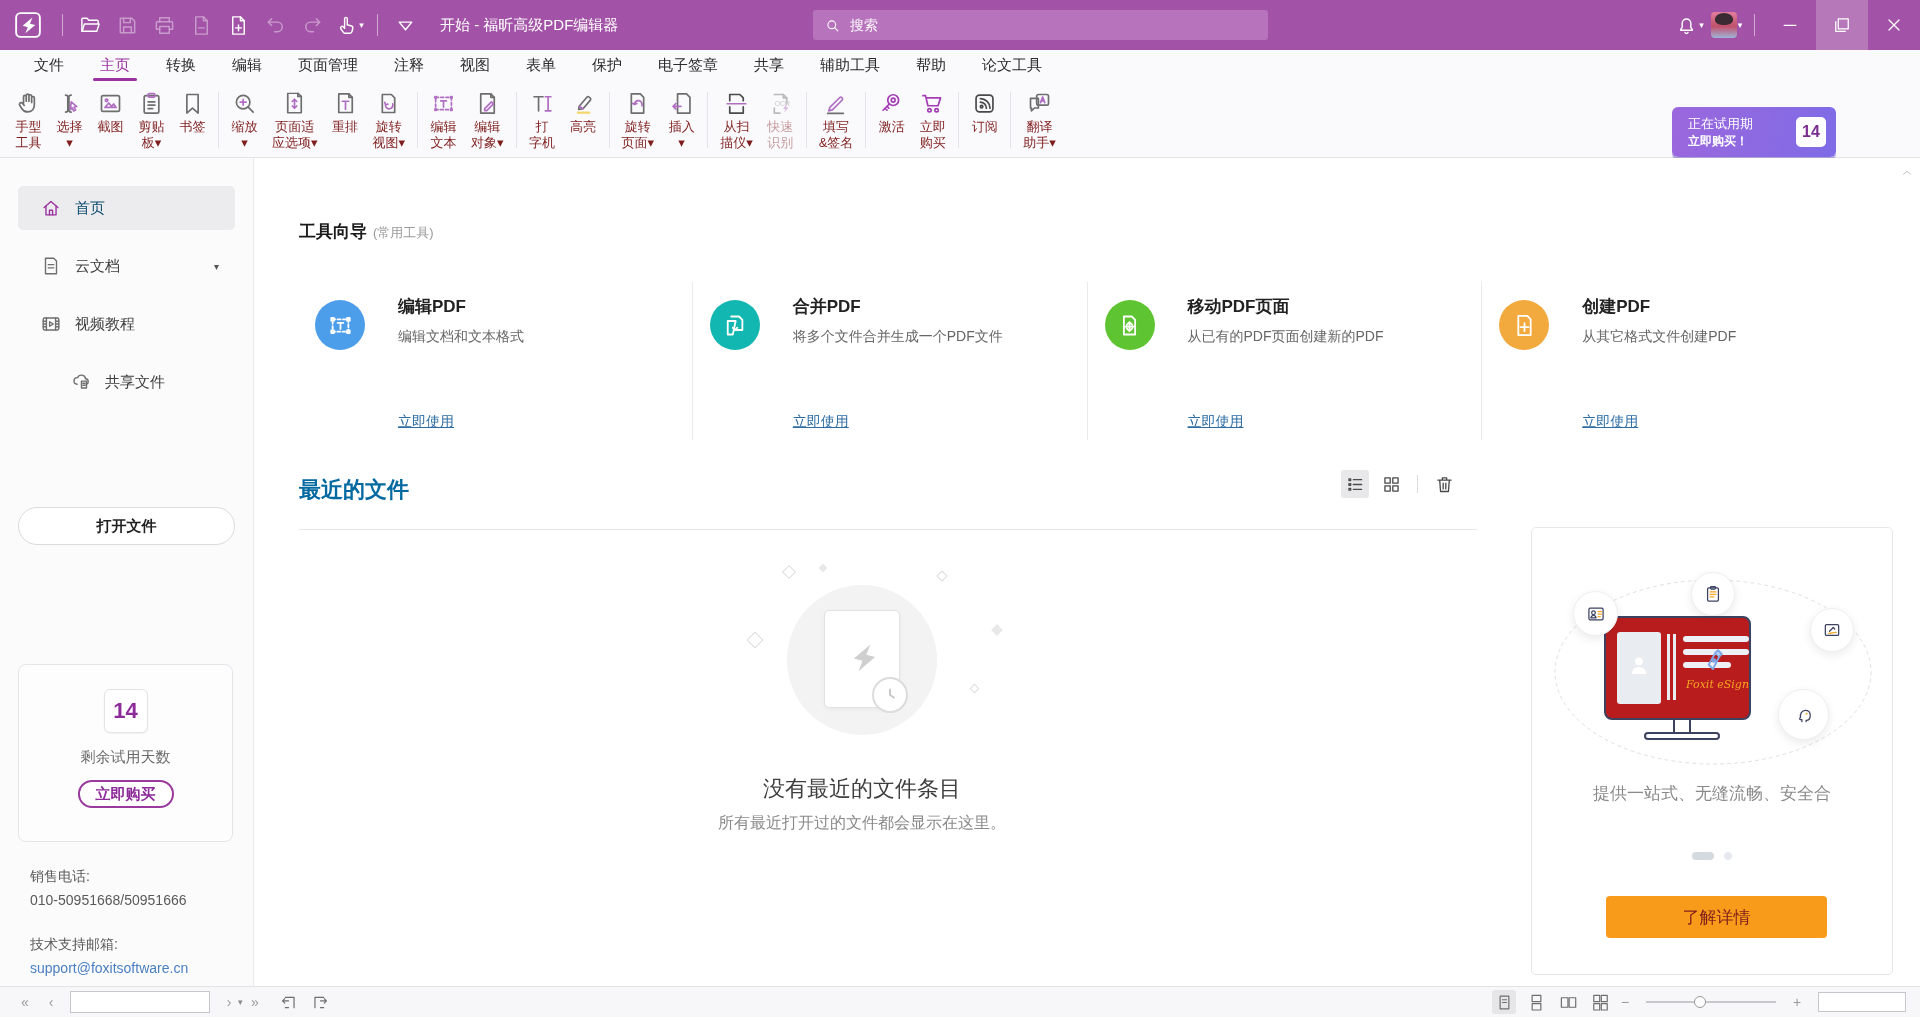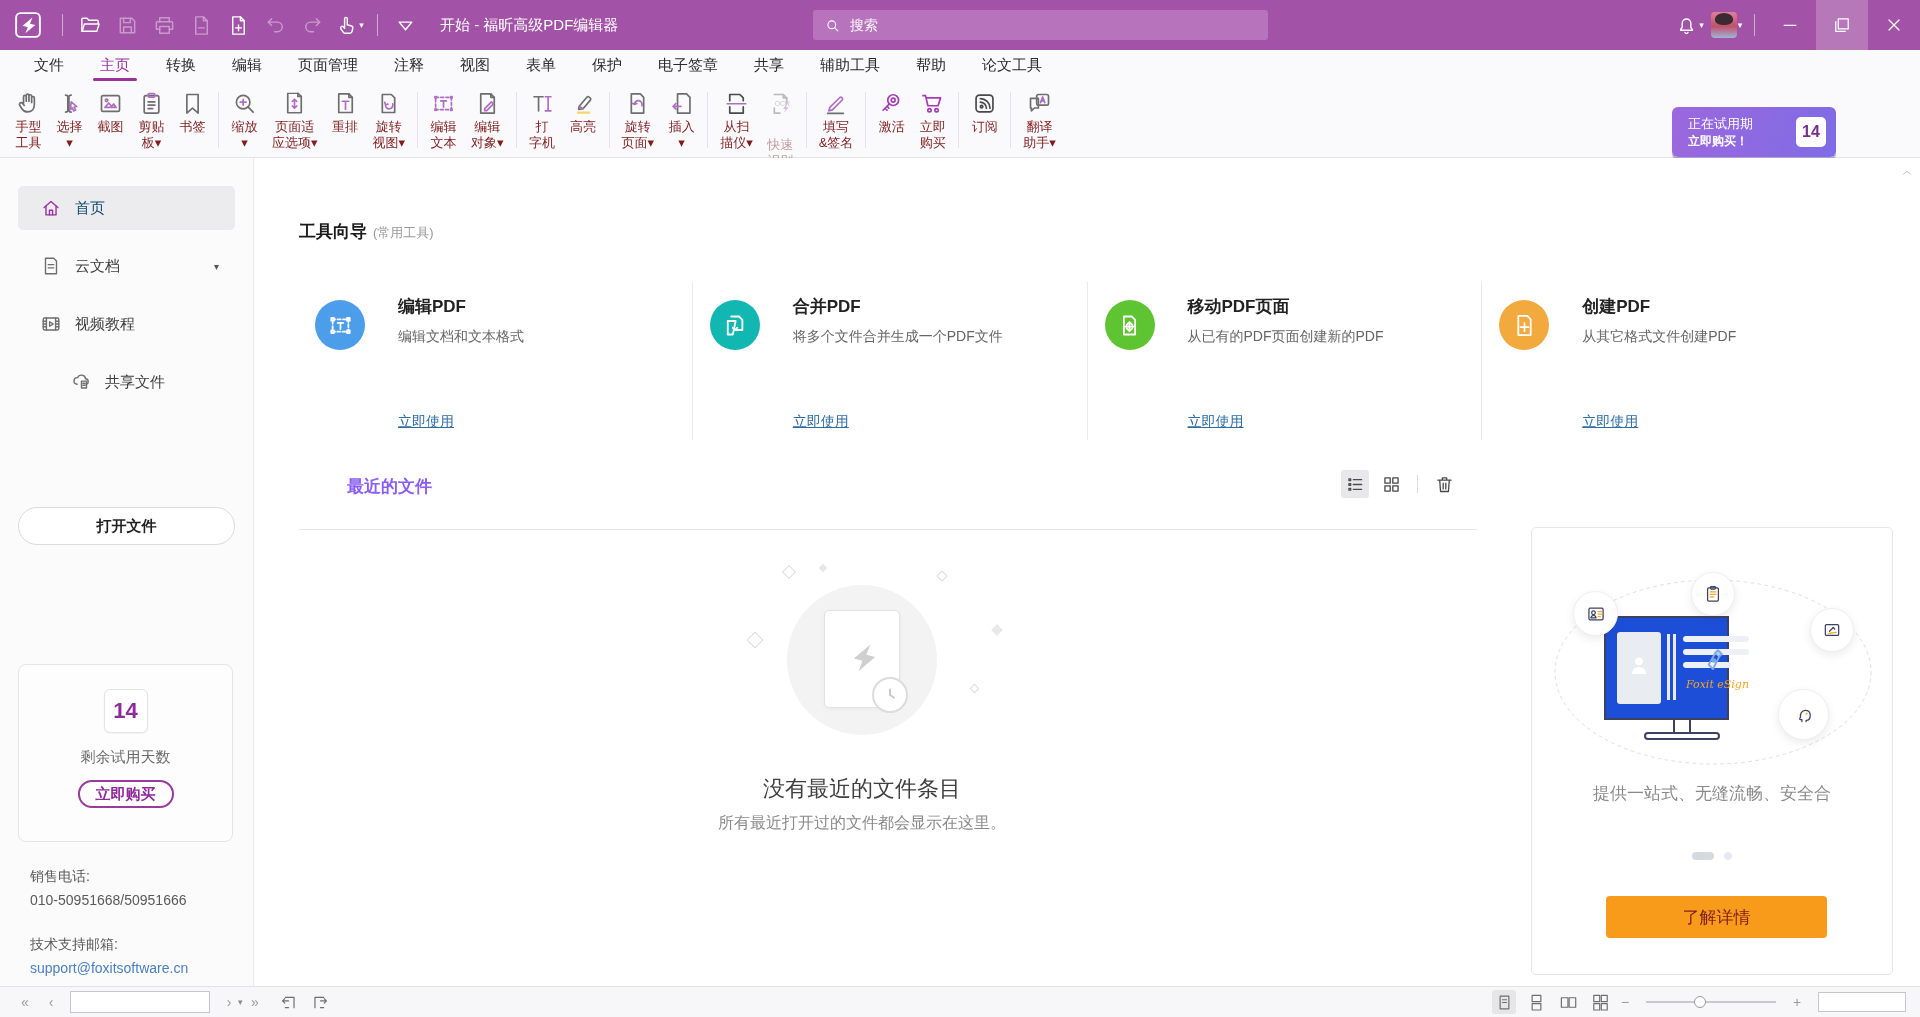--- a/index.html
+++ b/index.html
@@ -45,21 +45,21 @@
   .mn-item.active{ color:#9A32A0; font-weight:normal; }
   .mn-item.active::after{ content:""; position:absolute; left:11px; right:11px; bottom:1px; height:3px; background:#9A32A0; border-radius:2px; }
 
   
   .ribbon{ position:absolute; top:82px; left:0; width:1920px; height:76px; background:#FAFAFC;
     border-bottom:1px solid #E4E4E8; display:flex; align-items:flex-start; padding:7px 0 0 8px; }
   .rb-sep{ width:1px; height:56px; background:#E4E4E8; margin:3px 5px 0; flex:none; }
   .rb-item{ display:flex; flex-direction:column; align-items:center; padding:1px 7px; border-radius:3px; flex:none; }
   .rb-ic{ width:27px; height:27px; }
   .rb-lb{ margin-top:2px; font-size:13px; line-height:16px; color:#7f1d1d; text-align:center; white-space:nowrap; }
-  .rb-item.dim{ opacity:.45;gap:18px; }
+  .rb-item.dim{ opacity:.45; }
   .rb-item.purple svg *{ stroke:#A43CB5; }
   .trial-badge{ position:absolute; right:84px; top:25px; width:164px; height:50px; border-radius:6px;
     background:linear-gradient(100deg,#9c67dd 0%,#7e6ce6 100%); box-shadow:0 3px 0 rgba(98,82,196,.45);
     display:flex; align-items:center; padding:0 10px 0 16px; color:#fff; }
   .trial-badge .t1{ font-size:13px; line-height:17px; }
   .trial-badge .t2{ font-size:12px; font-weight:bold; line-height:18px; }
   .trial-days-box{ margin-left:auto; width:30px; height:30px; background:#fff; border-radius:5px;
     color:#7B2D8E; font-weight:bold; font-size:16px; display:flex; align-items:center; justify-content:center; }
 
   
@@ -94,21 +94,21 @@
   .cards{ position:absolute; left:43px; top:124px; width:1578px; height:158px; display:flex; }
   .card{ flex:1; position:relative; }
   .card + .card{ border-left:1px solid #E9E9EC; }
   .card-icon{ position:absolute; left:17px; top:18px; width:50px; height:50px; border-radius:50%;
     display:flex; align-items:center; justify-content:center; }
   .card-icon .ic{ width:27px; height:27px; }
   .card-icon svg *{ stroke:#fff; stroke-width:1.6; }
   .card-title{ position:absolute; left:100px; top:13px; font-size:17px; font-weight:600; color:#222; }
   .card-desc{ position:absolute; left:100px; top:46px; font-size:14px; color:#666; }
   .card-link{ position:absolute; left:100px; top:131px; font-size:14px; color:#2E6DA4; text-decoration:underline; cursor:pointer; }
-  .recent-head{ position:absolute; left:44px; top:317px; font-size:17px; font-weight:bold; color:#8b5cf6;margin-left:48px; }
+  .recent-head{ position:absolute; left:44px; top:317px; font-size:22px; font-weight:bold; color:#0369a1; }
   .recent-tools{ position:absolute; left:1078px; top:312px; display:flex; align-items:center; }
   .rt-btn{ width:28px; height:28px; border-radius:3px; display:flex; align-items:center; justify-content:center; margin-left:8px; }
   .rt-btn .ic{ width:21px; height:21px; }
   .rt-btn.active{ background:#E8E8EB; }
   .rt-sep{ width:1px; height:18px; background:#DCDCDF; margin-left:12px; margin-right:4px; }
   .recent-divider{ position:absolute; left:44px; top:371px; width:1178px; height:1px; background:#E6E6E9; }
 
   .empty-circle{ position:absolute; left:532px; top:427px; width:150px; height:150px; border-radius:50%; background:#F3F3F4; }
   .empty-doc{ position:absolute; left:37px; top:25px; width:76px; height:98px; background:#fff; border:1px solid #E2E2E2;
     border-radius:5px; box-shadow:0 2px 5px rgba(0,0,0,.04); }
@@ -118,21 +118,21 @@
   .empty-clock .hands{ position:absolute; inset:4px; }
   .spark{ position:absolute; border:1.5px solid #DCDCDC; transform:rotate(45deg); }
   .spark.f{ background:#E9E9E9; border-color:#E9E9E9; }
   .empty-title{ position:absolute; left:307px; top:616px; width:600px; text-align:center; font-size:22px; color:#3f3f3f; }
   .empty-sub{ position:absolute; left:307px; top:655px; width:600px; text-align:center; font-size:16px; color:#8a8a8a; }
 
   
   .esign{ position:absolute; left:1276px; top:369px; width:362px; height:448px; border:1px solid #E7E7EB;
     border-radius:5px; background:#fff; }
   .esign .ellipse{ position:absolute; left:14px; top:26px; width:334px; height:230px; }
-  .monitor{ position:absolute; left:72px; top:88px; width:125px; height:104px; border:2px solid #3D4260; border-radius:0; background:#1d4ed8; }
+  .monitor{ position:absolute; left:72px; top:88px; width:147px; height:104px; border:2px solid #3D4260; border-radius:8px; background:#b91c1c; }
   .monitor .idcard{ position:absolute; left:11px; top:14px; width:44px; height:72px; background:#E9EDF2; border-radius:3px; }
   .monitor .idcard .person{ position:absolute; left:11px; top:18px; width:22px; height:30px; }
   .monitor .bar{ position:absolute; left:61px; top:16px; width:3px; height:66px; background:#E9EDF2; }
   .monitor .bar2{ left:67px; }
   .monitor .ln{ position:absolute; left:77px; height:6px; background:#EDF0F4; border-radius:3px; }
   .monitor .sig{ position:absolute; left:80px; top:60px; font-size:11px; font-style:italic; color:#F5A623;
     font-family:"DejaVu Serif",serif; white-space:nowrap; }
   .monitor .pen{ position:absolute; left:92px; top:26px; width:30px; height:30px; }
   .mon-neck{ position:absolute; left:141px; top:192px; width:18px; height:13px; border-left:2px solid #3D4260; border-right:2px solid #3D4260; }
   .mon-base{ position:absolute; left:112px; top:204px; width:76px; height:8px; border:2px solid #3D4260; border-radius:4px; background:#fff; }

